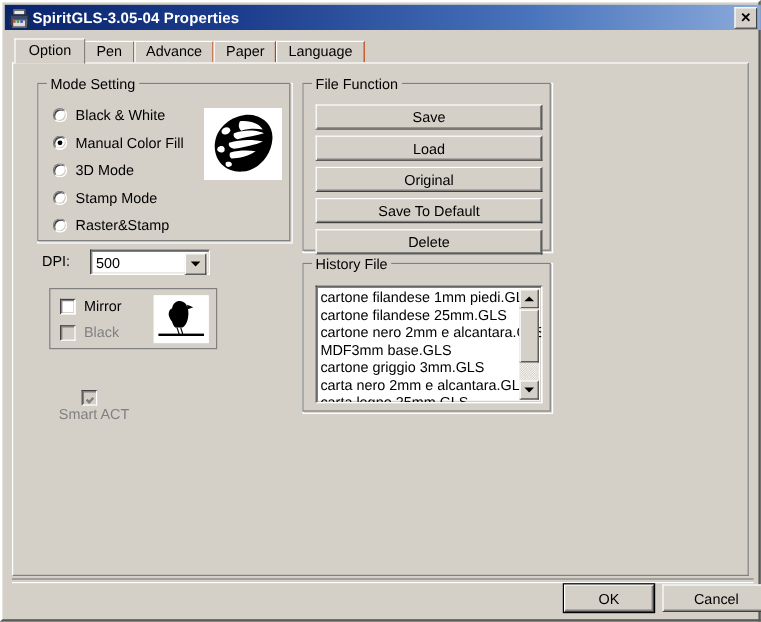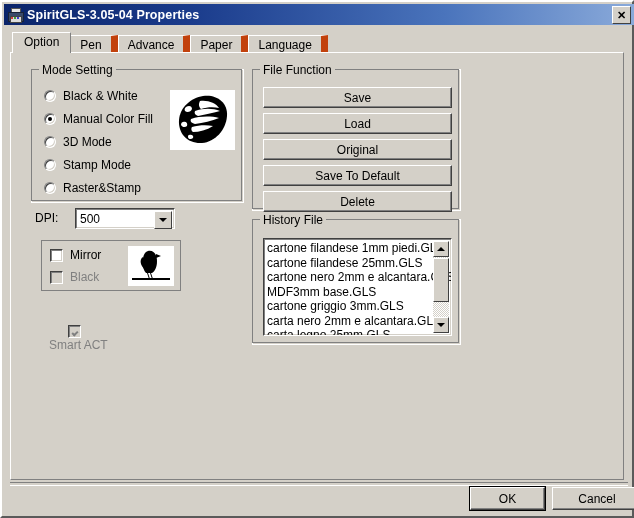--- a/index.html
+++ b/index.html
@@ -46,27 +46,27 @@
     background: #d4d0c8;
     border-left: 1px solid #ffffff; border-top: 1px solid #ffffff;
     border-right: 1px solid #404040; border-bottom: 1px solid #404040;
     display: flex; align-items: center; justify-content: center;
     font-size: 11px; font-weight: bold; color: #000; line-height: 1;
     cursor: default;
   }
   
   .tabstrip {
     position: absolute; left: 10px; top: 30px;
-    height: 21px; display: flex; align-items: flex-end;
+    height: 21px; display: flex; align-items: center;
   }
   .tab {
     height: 18px; padding: 0 9px;
     background: #d4d0c8;
     border-left: 1px solid #ffffff; border-top: 1px solid #ffffff;
-    border-right: 7px solid #c2410c;
+    border-right: 1px solid #c2410c;
     font-size: 12px; color: #000;
     display: flex; align-items: center;
     box-sizing: border-box; position: relative;
     cursor: default;
   }
   .tab.active {
     height: 21px; padding: 0 11px 2px 11px;
     margin-left: -2px; margin-right: -1px;
     border-left: 1px solid #ffffff; border-top: 1px solid #ffffff;
     border-right: 1px solid #808080;

